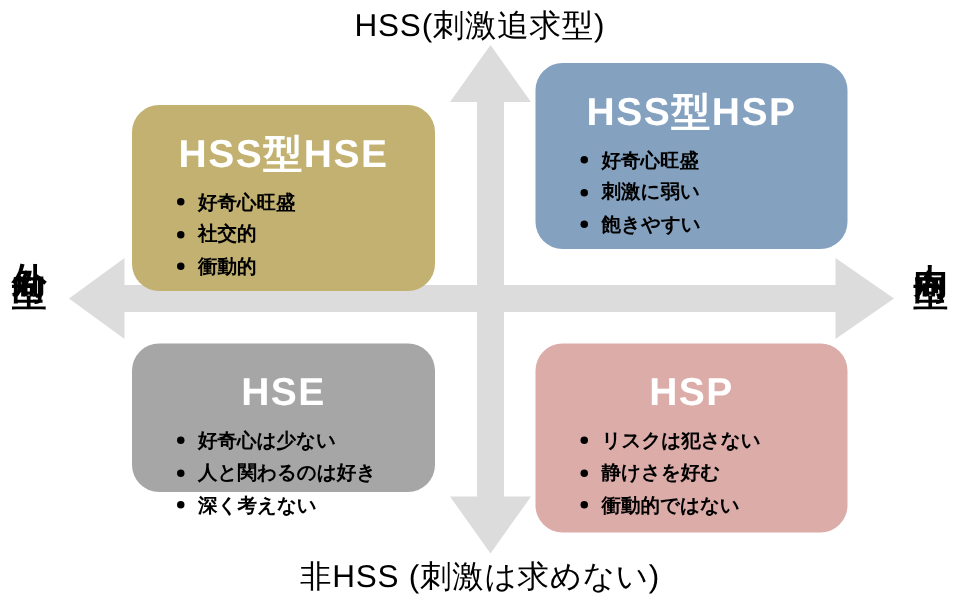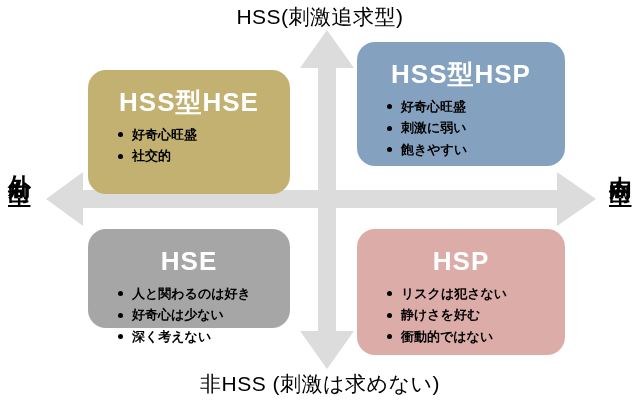--- a/index.html
+++ b/index.html
@@ -104,20 +104,24 @@
     <div class="card-title">HSS型HSE</div>
     <ul class="card-list">
       <li>
           <span class="dot"></span>
           <span>好奇心旺盛</span>
         </li>
       <li>
           <span class="dot"></span>
           <span>社交的</span>
         </li>
+      <li>
+          <span class="dot"></span>
+          <span>衝動的</span>
+        </li>
     </ul>
   </div>
 
   <div class="card q-tr" style="background-color: rgb(132, 162, 192);">
     <div class="card-title">HSS型HSP</div>
     <ul class="card-list">
       <li>
           <span class="dot"></span>
           <span>好奇心旺盛</span>
         </li>
@@ -130,25 +134,25 @@
           <span>飽きやすい</span>
         </li>
     </ul>
   </div>
 
   <div class="card q-bl" style="background-color: rgb(166, 166, 166);">
     <div class="card-title">HSE</div>
     <ul class="card-list">
       <li>
           <span class="dot"></span>
-          <span>人と関わるのは好き</span>
+          <span>好奇心は少ない</span>
         </li>
       <li>
           <span class="dot"></span>
-          <span>好奇心は少ない</span>
+          <span>人と関わるのは好き</span>
         </li>
       <li>
           <span class="dot"></span>
           <span>深く考えない</span>
         </li>
     </ul>
   </div>
 
   <div class="card q-br" style="background-color: rgb(220, 172, 169);">
     <div class="card-title">HSP</div>

